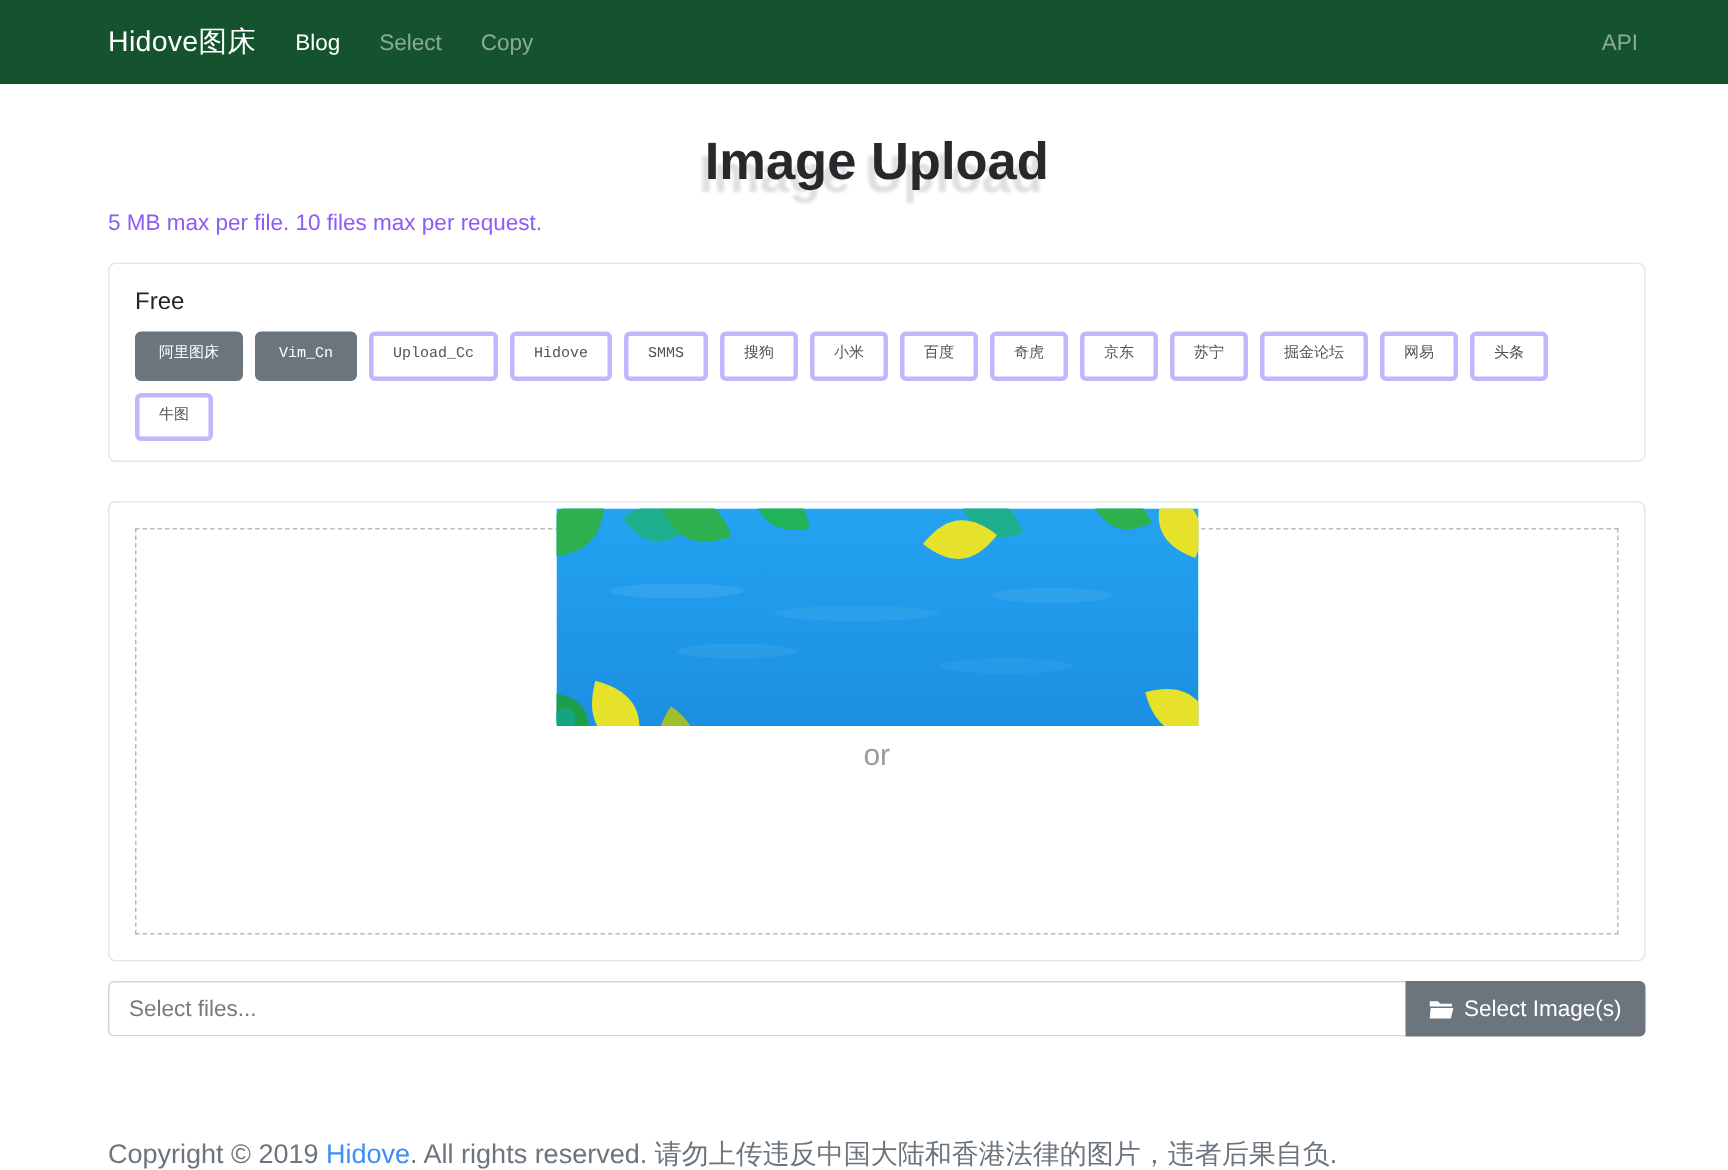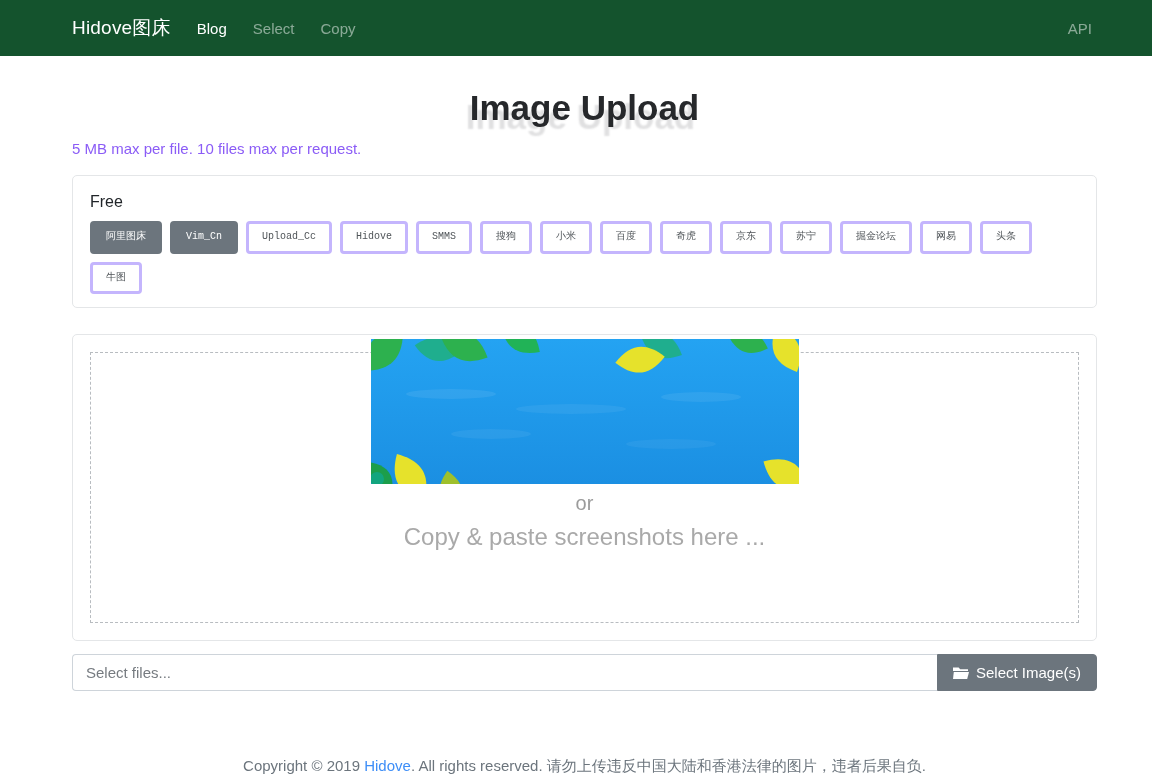--- a/index.html
+++ b/index.html
@@ -71,21 +71,21 @@
   }
   .file-input::placeholder { color: #767b80; }
   .select-btn {
     background: #6c757d; color: #ffffff; border: 1px solid #6c757d;
     border-radius: 0 4px 4px 0; font-size: 15px; padding: 14px 15px;
     display: flex; align-items: center; gap: 7px; cursor: pointer;
     font-family: "Liberation Sans", sans-serif;
   }
   
   .footer {
-    margin-top: 66px; text-align: center; font-size: 15px; color: #6c757d;
+    margin-top: 66px; font-size: 18px; color: #6c757d;
   }
   .footer a { color: #3e8ef7; text-decoration: none; }
 </style>
 </head>
 <body>
 
 <nav class="navbar">
   <a class="brand" href="#">Hidove图床</a>
   <a class="nav-link active" href="#">Blog</a>
   <a class="nav-link" href="#">Select</a>
@@ -154,21 +154,20 @@
 
         <use href="#leaf" fill="#1c9e4b" transform="translate(-6,150) rotate(-80) scale(0.85)"></use>
         <use href="#leaf" fill="#e6e22b" transform="translate(16,152) rotate(-75) scale(1.2)"></use>
         <use href="#leaf" fill="#9fc02c" transform="translate(58,158) rotate(-55) scale(1.0)"></use>
         <circle cx="6" cy="140" r="7" fill="#12a57e"></circle>
 
         <use href="#leaf" fill="#e6e22b" transform="translate(402,158) rotate(-105) scale(1.15)"></use>
       </svg>
 
       <div class="or-text">or</div>
-      <div class="paste-hint">Copy &amp; paste screenshots here ...</div>
     </div>
   </div>
 
   <div class="input-group">
     <input class="file-input" type="text" placeholder="Select files..." style="">
     <button class="select-btn">
       <span style="display:inline-flex;">
         <svg width="16" height="14" viewBox="0 0 16 14" aria-hidden="true">
           <path d="M0 1.5 L5.6 1.5 7.2 3.2 15 3.2 15 5 0 5 Z" fill="#ffffff"></path>
           <path d="M0.8 6 L16 6 14.2 13 0 13 Z" fill="#ffffff"></path>

